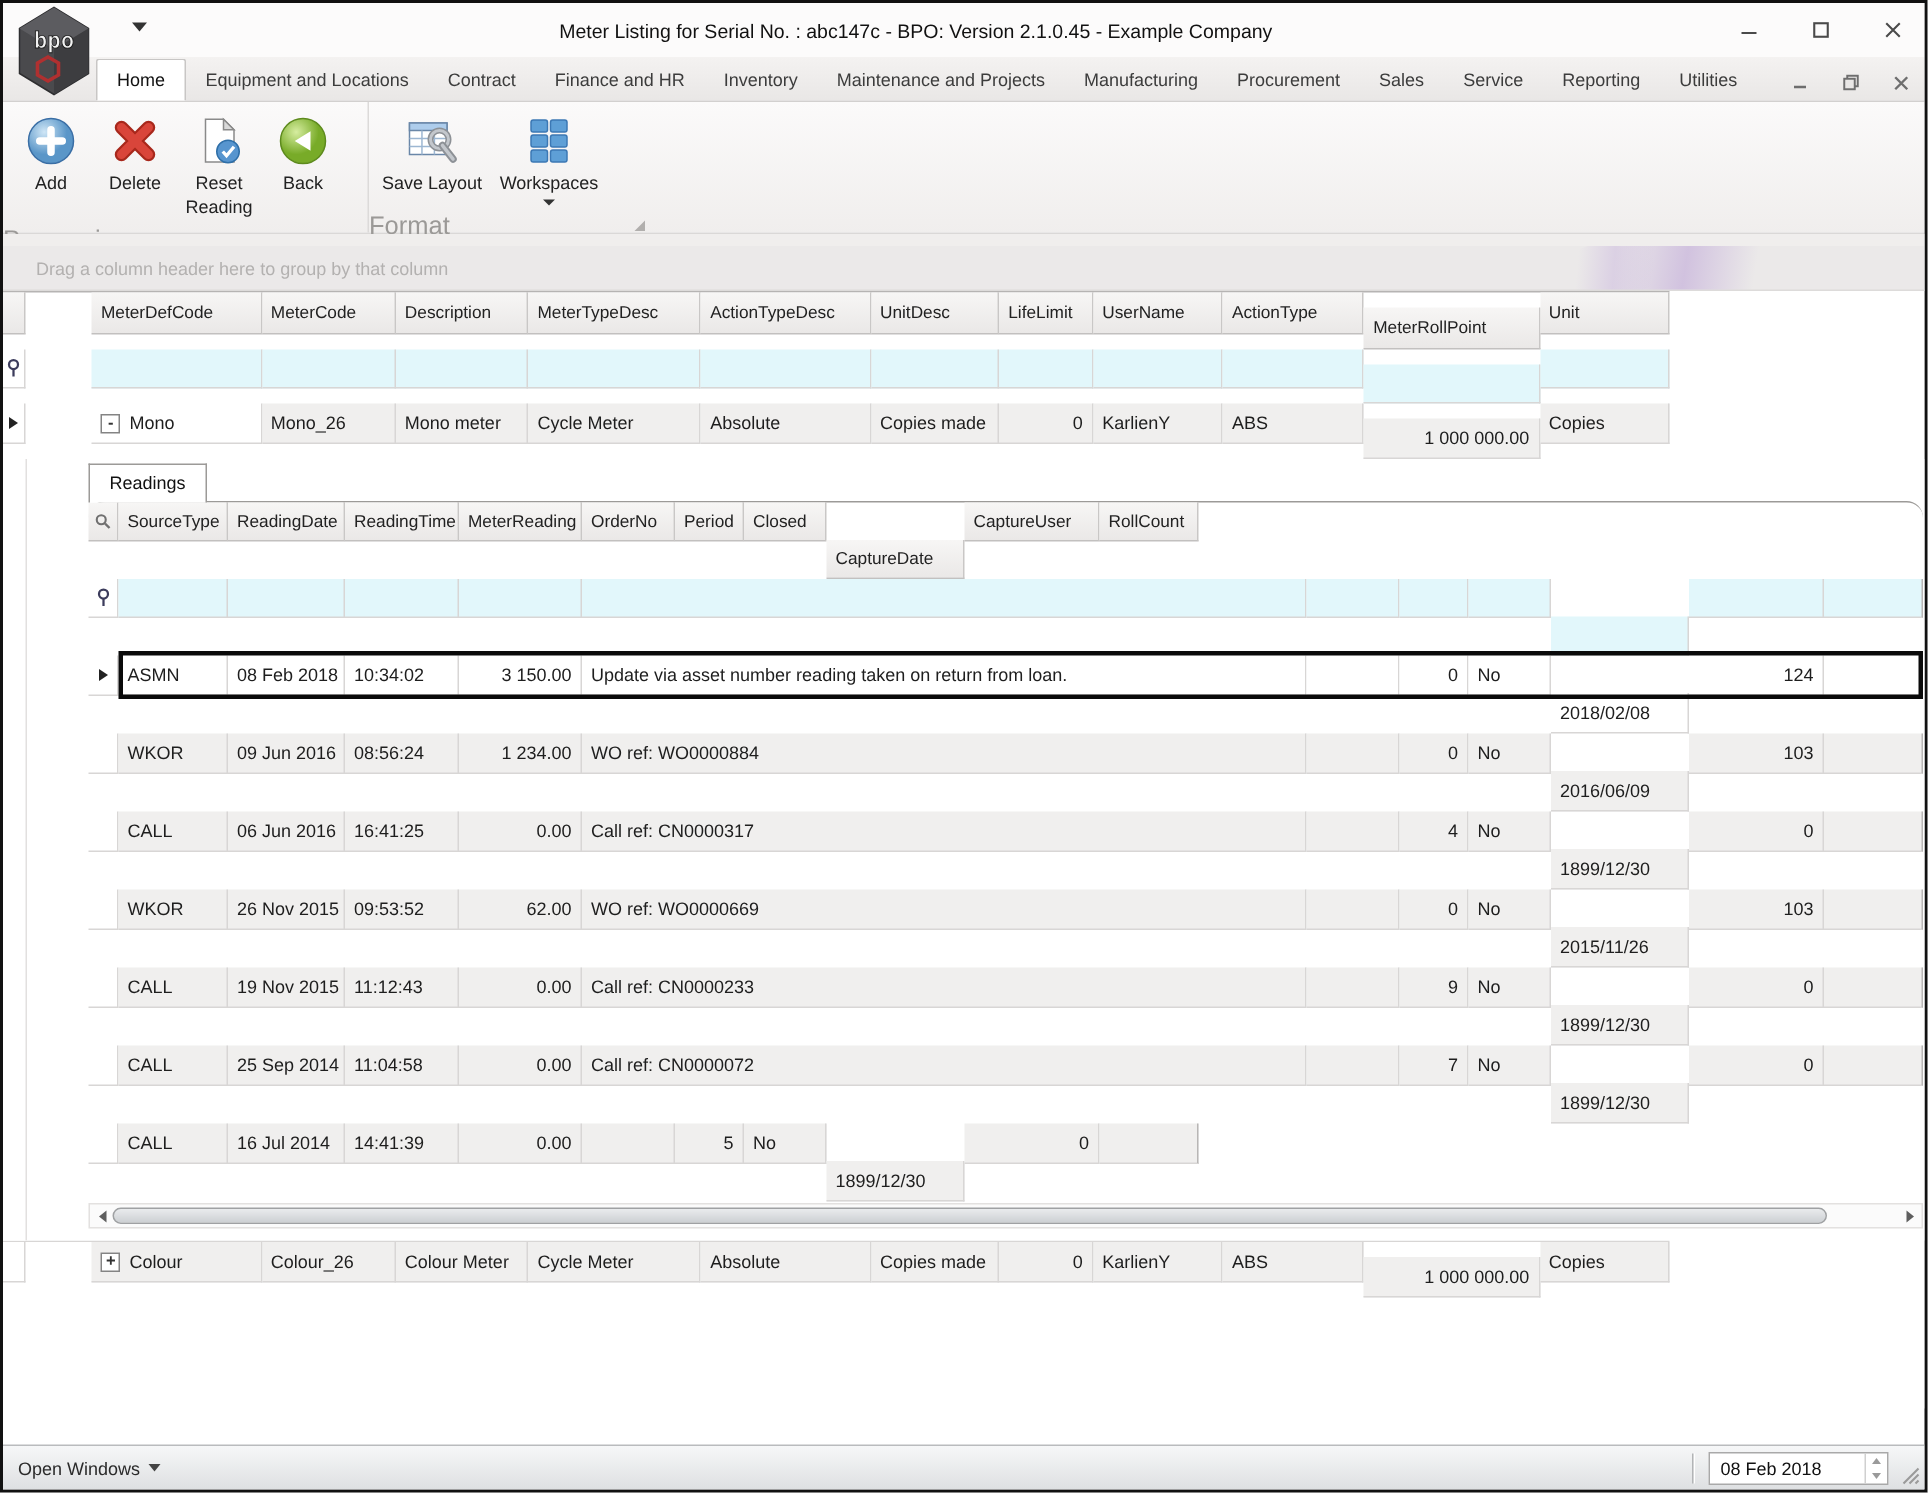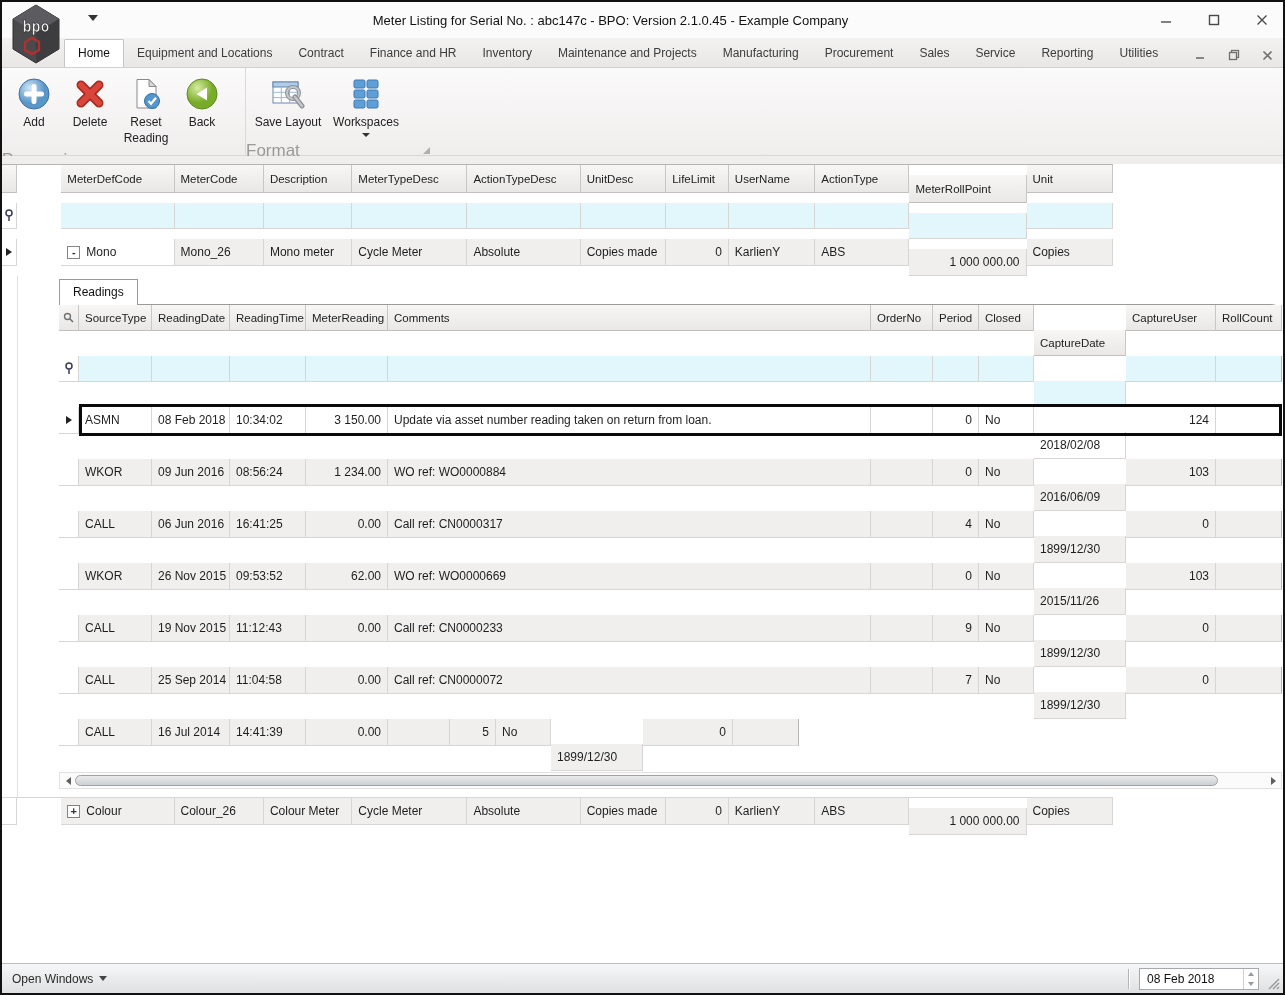--- a/index.html
+++ b/index.html
@@ -250,20 +250,25 @@
       <div class="rgroup-caption">
         <span>Format</span>
         <span class="launcher"></span>
       </div>
     </div>
   </div>
 
   <div class="content">
     <div class="pre-strip"></div>
 
+    <div class="groupby">
+      <span>Drag a column header here to group by that column</span>
+      <span class="swirl-a"></span>
+      <span class="swirl-b"></span>
+    </div>
 
     <div class="grow ghead">
       <div class="gcell mc0"></div>
       <div class="gcell mc1">MeterDefCode</div>
       <div class="gcell mc2">MeterCode</div>
       <div class="gcell mc3">Description</div>
       <div class="gcell mc4">MeterTypeDesc</div>
       <div class="gcell mc5">ActionTypeDesc</div>
       <div class="gcell mc6">UnitDesc</div>
       <div class="gcell mc7">LifeLimit</div>
@@ -323,21 +328,20 @@
           <div class="gcell sc0">
             <svg width="11" height="11">
                 <circle cx="4.5" cy="4.5" r="3" fill="none" stroke="#707070" stroke-width="1.4"></circle>
                 <line x1="7" y1="7" x2="10" y2="10" stroke="#707070" stroke-width="1.6"></line>
               </svg>
           </div>
           <div class="gcell sc1">SourceType</div>
           <div class="gcell sc2">ReadingDate</div>
           <div class="gcell sc3">ReadingTime</div>
           <div class="gcell sc4">MeterReading</div>
-          <div class="gcell sc5">Comments</div>
           <div class="gcell sc6">OrderNo</div>
           <div class="gcell sc7">Period</div>
           <div class="gcell sc8">Closed</div>
           <div class="gcell sc9">CaptureDate</div>
           <div class="gcell sc10">CaptureUser</div>
           <div class="gcell sc11">RollCount</div>
         </div>
 
         <div class="srow gfilter">
           <div class="gcell sc0" style="background:#fff;">

